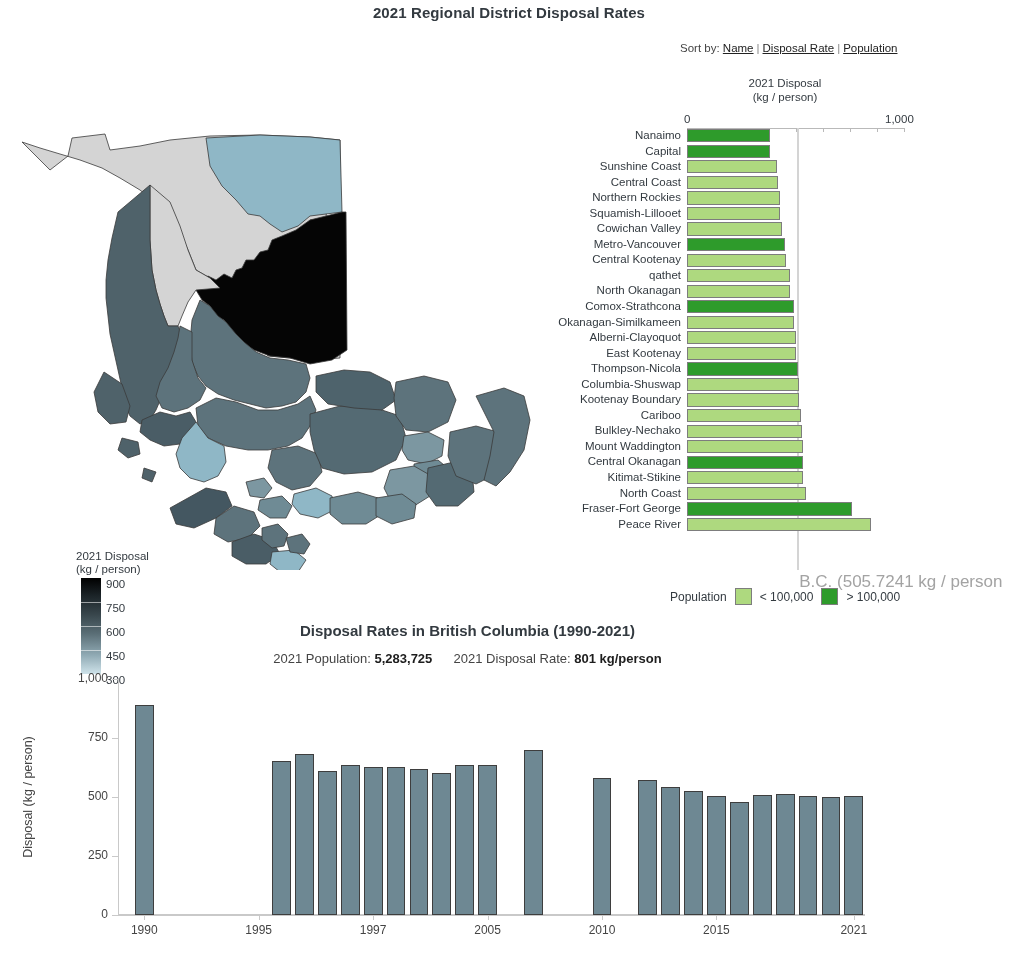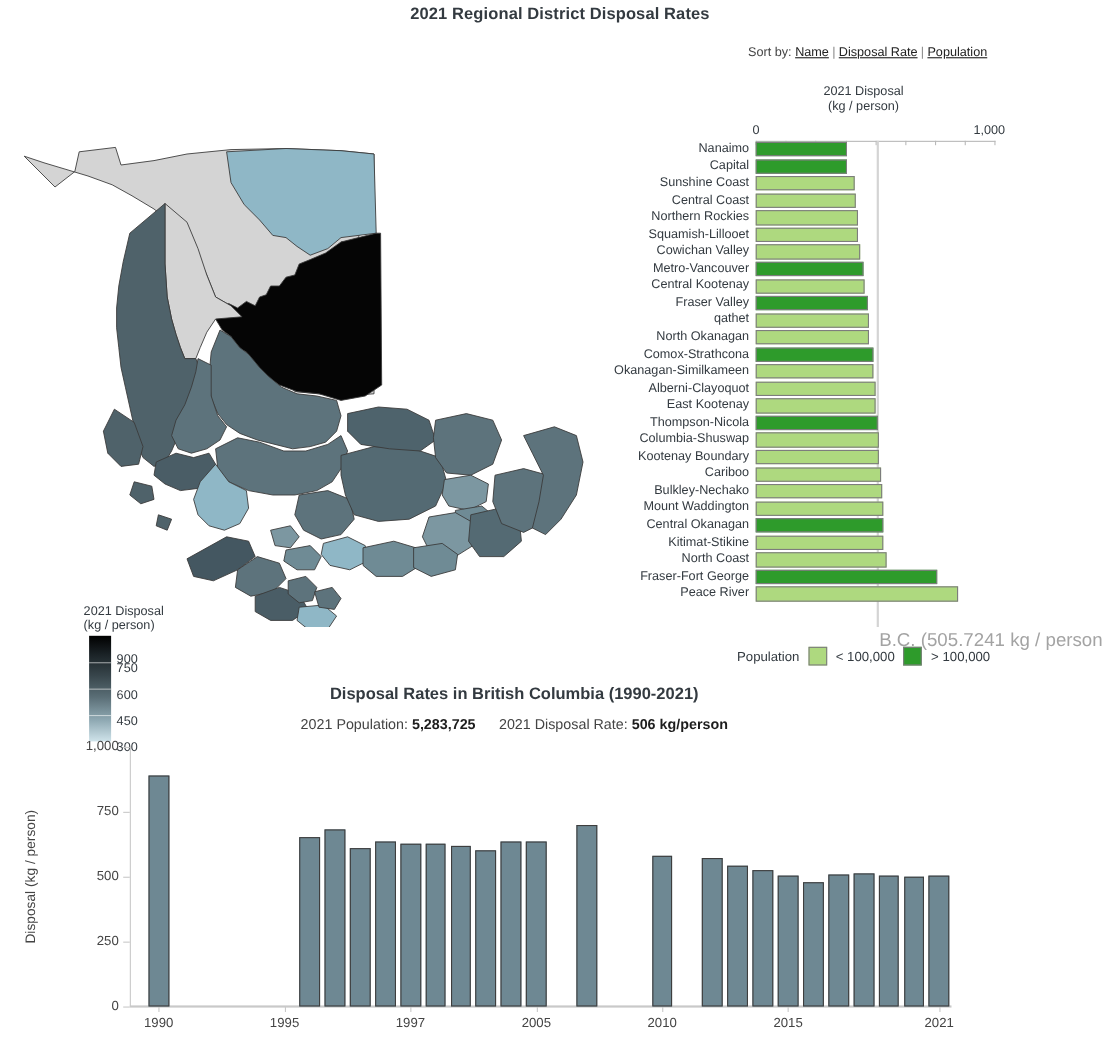--- a/index.html
+++ b/index.html
@@ -179,21 +179,21 @@
 
     <div id="map-legend">
       <div class="legend-title">2021 Disposal</div>
       <div class="legend-title">(kg / person)</div>
       <div class="legend-body">
         <div class="legend-ramp"></div>
         <div class="legend-tickmark" style="top:24px"></div>
         <div class="legend-tickmark" style="top:48px"></div>
         <div class="legend-tickmark" style="top:72px"></div>
         <div class="legend-ticks">
-          <div style="top:23px">900</div>
+          <div style="top:7px">900</div>
           <div style="top:31px">750</div>
           <div style="top:55px">600</div>
           <div style="top:79px">450</div>
           <div style="top:103px">300</div>
         </div>
       </div>
     </div>
   </div>
 
   <div id="bars-panel">
@@ -251,24 +251,20 @@
         </div>
         <div class="bar-row">
           <div class="bar-label">Metro-Vancouver</div>
           <div class="bar-rect" style="width: 98.1px; background: rgb(46, 155, 43);"></div>
         </div>
         <div class="bar-row">
           <div class="bar-label">Central Kootenay</div>
           <div class="bar-rect" style="width: 99.408px; background: rgb(174, 217, 127);"></div>
         </div>
         <div class="bar-row">
-          <div class="bar-label">Fraser Valley</div>
-          <div class="bar-rect" style="width: 102.46px; background: rgb(46, 155, 43);"></div>
-        </div>
-        <div class="bar-row">
           <div class="bar-label">qathet</div>
           <div class="bar-rect" style="width: 102.896px; background: rgb(174, 217, 127);"></div>
         </div>
         <div class="bar-row">
           <div class="bar-label">North Okanagan</div>
           <div class="bar-rect" style="width: 103.114px; background: rgb(174, 217, 127);"></div>
         </div>
         <div class="bar-row">
           <div class="bar-label">Comox-Strathcona</div>
           <div class="bar-rect" style="width: 106.82px; background: rgb(46, 155, 43);"></div>
@@ -340,21 +336,21 @@
     </div>
   </div>
 
   <div id="ts-panel">
     <div class="ts-title">Disposal Rates in British Columbia (1990-2021)</div>
     <div class="ts-sub">
       <span>2021 Population:</span>
       <b>5,283,725</b>
       <span class="gap"></span>
       <span>2021 Disposal Rate:</span>
-      <b>506 kg/person</b>
+      <b>801 kg/person</b>
     </div>
 
     <div id="ts-plot">
       <div class="ts-axis-y"></div>
       <div class="ts-axis-x"></div>
       <div class="ts-ytitle">Disposal (kg / person)</div>
     <div class="ts-ytick" style="top: 236px;"></div>
         <div class="ts-ylabel" style="top: 236px;">0</div>
         <div class="ts-ytick" style="top: 177px;"></div>
         <div class="ts-ylabel" style="top: 177px;">250</div>

